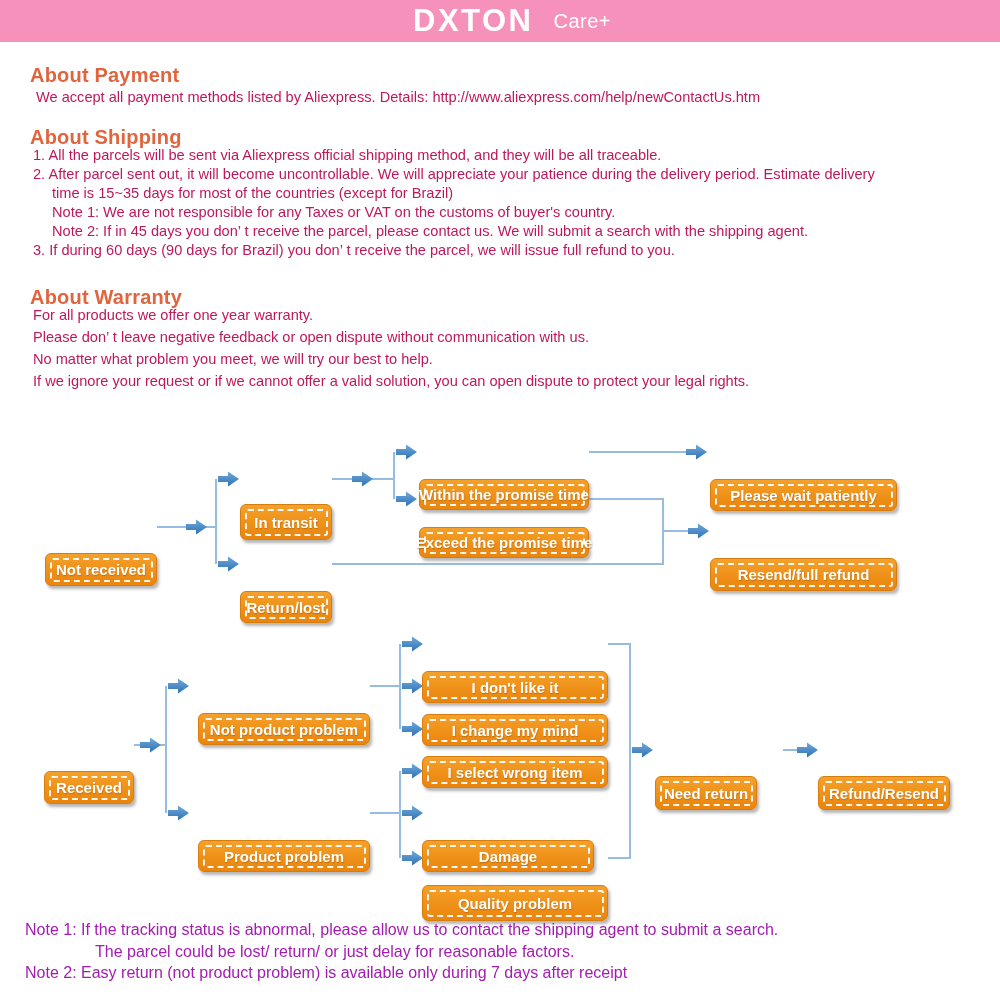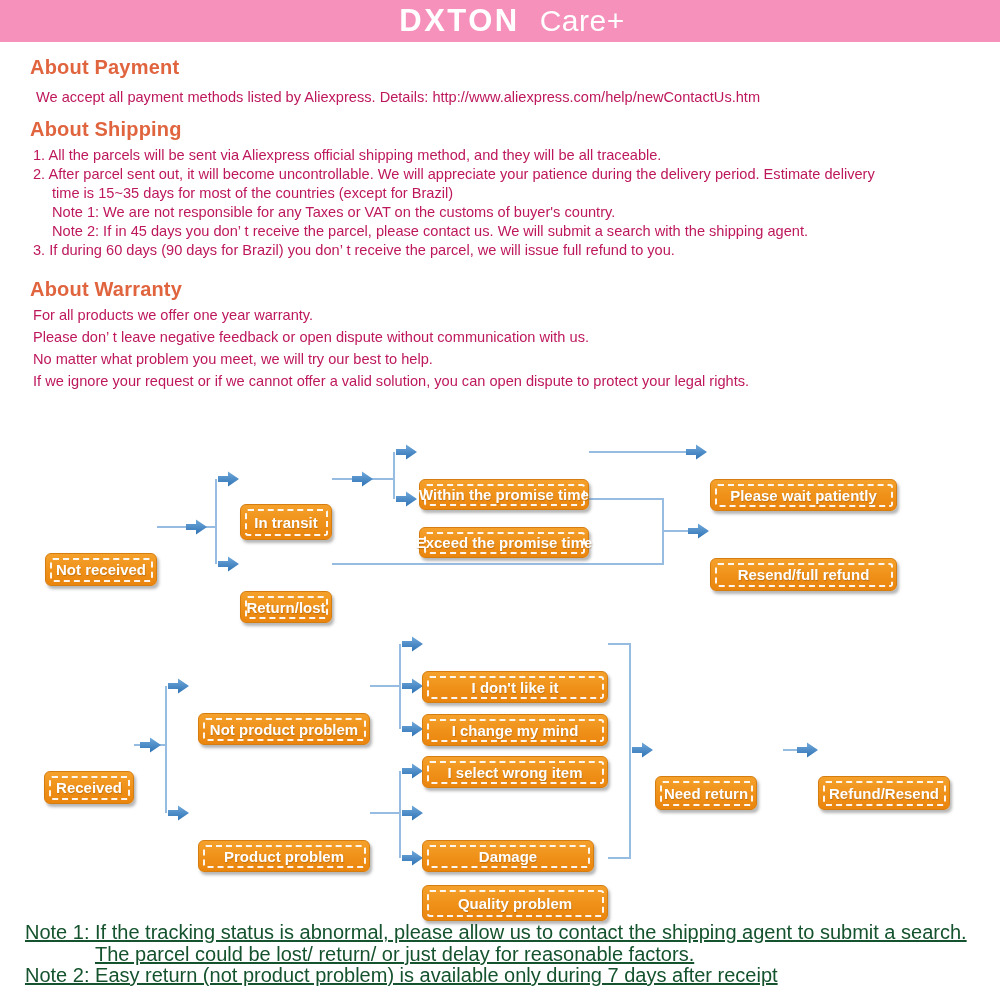--- a/index.html
+++ b/index.html
@@ -13,44 +13,44 @@
   html,body{background:#fff;}
   .page{
     position:relative;width:1000px;height:1000px;background:#fff;overflow:hidden;
     font-family:"Liberation Sans",sans-serif;color:#1b1b1b;
   }
   .banner{
     position:absolute;left:0;top:0;width:1000px;height:42px;background:var(--header-bg);
     display:flex;align-items:center;justify-content:center;gap:20px;padding-left:24px;
   }
   .brand{color:#fff;font-size:31px;font-weight:bold;letter-spacing:2.5px;}
-  .brand-suffix{color:#fff;font-size:30px;font-weight:normal;letter-spacing:.5px;text-align:center;}
+  .brand-suffix{color:#fff;font-size:20px;font-weight:normal;letter-spacing:.5px;text-align:center;}
   .sec-title{
-    position:absolute;left:30px;font-size:20px;font-weight:bold;color:var(--heading);letter-spacing:.2px;
+    position:absolute;left:30px;font-size:20px;font-weight:bold;color:var(--heading);letter-spacing:.2px;margin-top:8px;
   }
   .tblock{position:absolute;left:33px;}
   .t{font-size:14.6px;line-height:19px;white-space:nowrap;color:#be185d;}
   .lh22 .t{line-height:22px;}
   .ind{padding-left:19px;}
   .flow{position:absolute;left:0;top:420px;width:1000px;height:480px;}
   .flow svg{position:absolute;left:0;top:0;}
   .node{
     position:absolute;display:flex;align-items:center;justify-content:center;
     background:linear-gradient(180deg,#f4a12c 0%,#ef9018 55%,#ea850e 100%);
     border:1px solid #d67d10;border-radius:6px;
     box-shadow:2px 3px 3px rgba(110,110,110,.5);
     color:#fff;font-size:15px;font-weight:bold;white-space:nowrap;
     text-shadow:.5px 1px 1px rgba(120,70,0,.4);
     margin-top:43px;
   }
   .node::before{
     content:"";position:absolute;inset:3.5px;border:2px dashed rgba(255,255,255,.92);border-radius:3px;pointer-events:none;
   }
   .conn{stroke:var(--line-blue);stroke-width:2;fill:none;}
-  .fn{position:absolute;font-size:20px;white-space:nowrap;color:#14532d;text-decoration:underline;}
+  .fn{position:absolute;font-size:16px;white-space:nowrap;color:#a21caf;}
 </style>
 </head>
 <body>
 
 <div class="page">
 
   <header class="banner">
     <span class="brand">DXTON</span>
     <span class="brand-suffix">Care+</span>
   </header>

